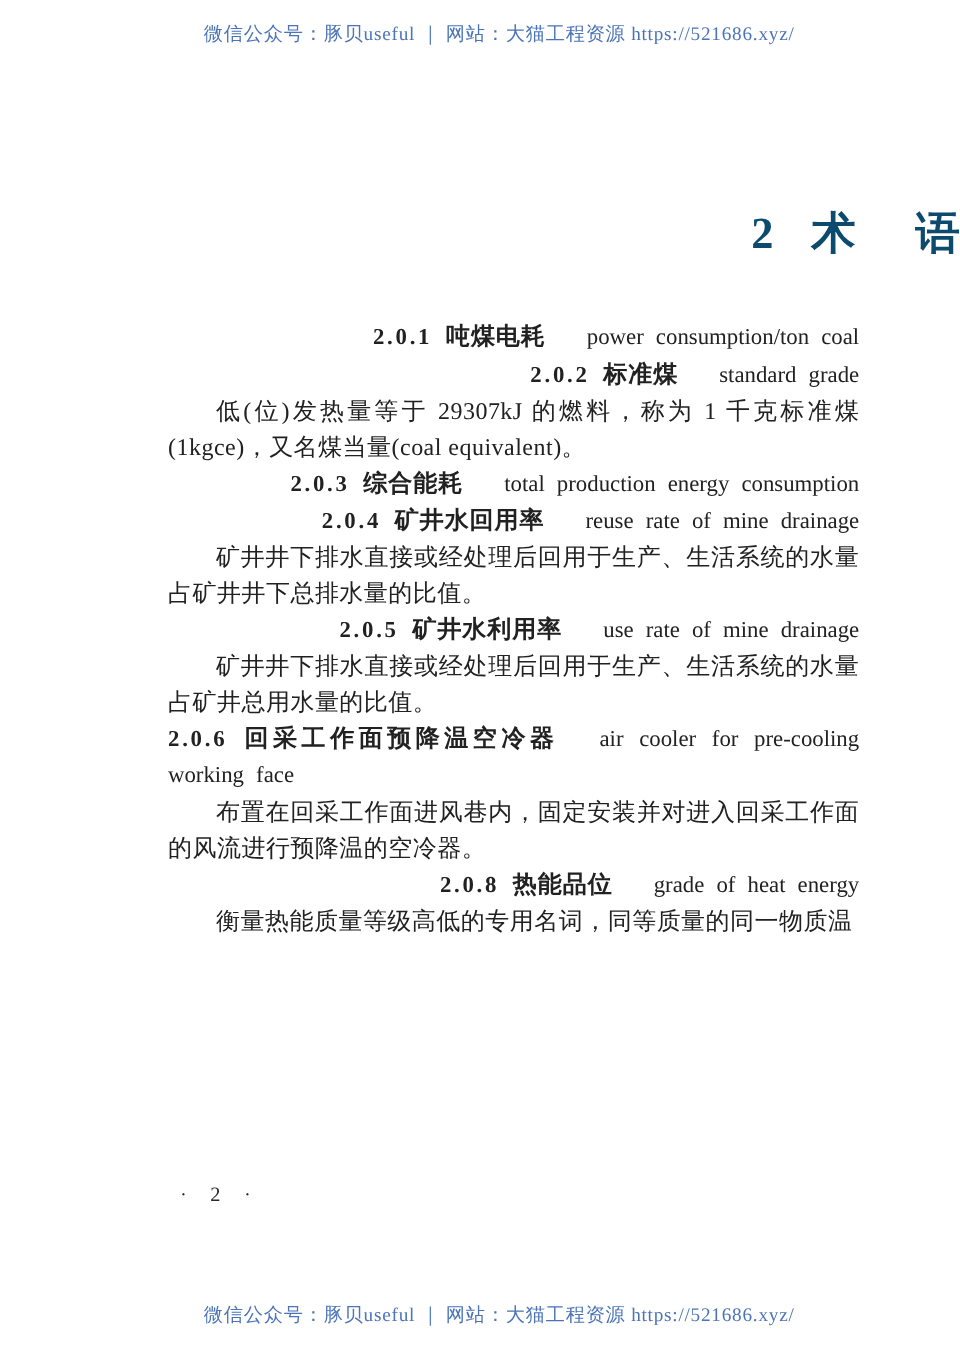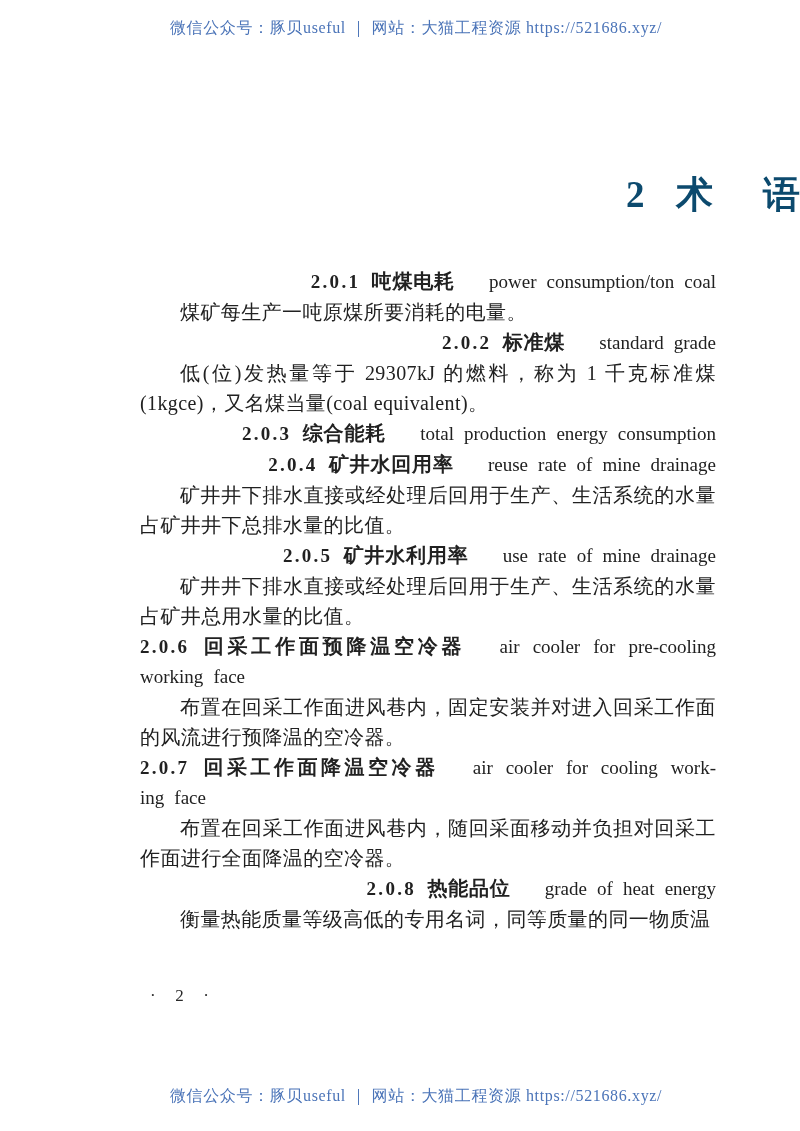--- a/index.html
+++ b/index.html
@@ -85,21 +85,20 @@
   <div class="watermark top">微信公众号：豚贝useful ｜ 网站：大猫工程资源 https://521686.xyz/</div>
 
   <div class="doc-title">
     <span class="title-num">2</span><span class="title-zh">术语</span>
   </div>
 
   <div class="content">
 
     <div class="term">
       <p class="term-heading"><span class="term-number">2.0.1</span><span class="term-zh">吨煤电耗</span><span class="term-en">power consumption/ton coal</span></p>
-      <p class="term-def">煤矿每生产一吨原煤所要消耗的电量。</p>
     </div>
 
     <div class="term">
       <p class="term-heading"><span class="term-number">2.0.2</span><span class="term-zh">标准煤</span><span class="term-en">standard grade</span></p>
       <p class="term-def">低(位)发热量等于 29307kJ 的燃料，称为 1 千克标准煤(1kgce)，又名煤当量(coal equivalent)。</p>
     </div>
 
     <div class="term">
       <p class="term-heading"><span class="term-number">2.0.3</span><span class="term-zh">综合能耗</span><span class="term-en">total production energy consumption</span></p>
     </div>
@@ -113,25 +112,20 @@
       <p class="term-heading"><span class="term-number">2.0.5</span><span class="term-zh">矿井水利用率</span><span class="term-en">use rate of mine drainage</span></p>
       <p class="term-def">矿井井下排水直接或经处理后回用于生产、生活系统的水量占矿井总用水量的比值。</p>
     </div>
 
     <div class="term">
       <p class="term-heading stretch"><span class="term-number">2.0.6</span><span class="term-zh">回采工作面预降温空冷器</span><span class="term-en">air cooler for pre-cooling</span></p>
       <p class="term-en2">working face</p>
       <p class="term-def">布置在回采工作面进风巷内，固定安装并对进入回采工作面的风流进行预降温的空冷器。</p>
     </div>
 
-    <div class="term">
-      <p class="term-heading stretch"><span class="term-number">2.0.7</span><span class="term-zh">回采工作面降温空冷器</span><span class="term-en">air cooler for cooling work-</span></p>
-      <p class="term-en2">ing face</p>
-      <p class="term-def">布置在回采工作面进风巷内，随回采面移动并负担对回采工作面进行全面降温的空冷器。</p>
-    </div>
 
     <div class="term">
       <p class="term-heading"><span class="term-number">2.0.8</span><span class="term-zh">热能品位</span><span class="term-en">grade of heat energy</span></p>
       <p class="term-def">衡量热能质量等级高低的专用名词，同等质量的同一物质温</p>
     </div>
 
   </div>
 
   <div class="page-number">· 2 ·</div>
 

